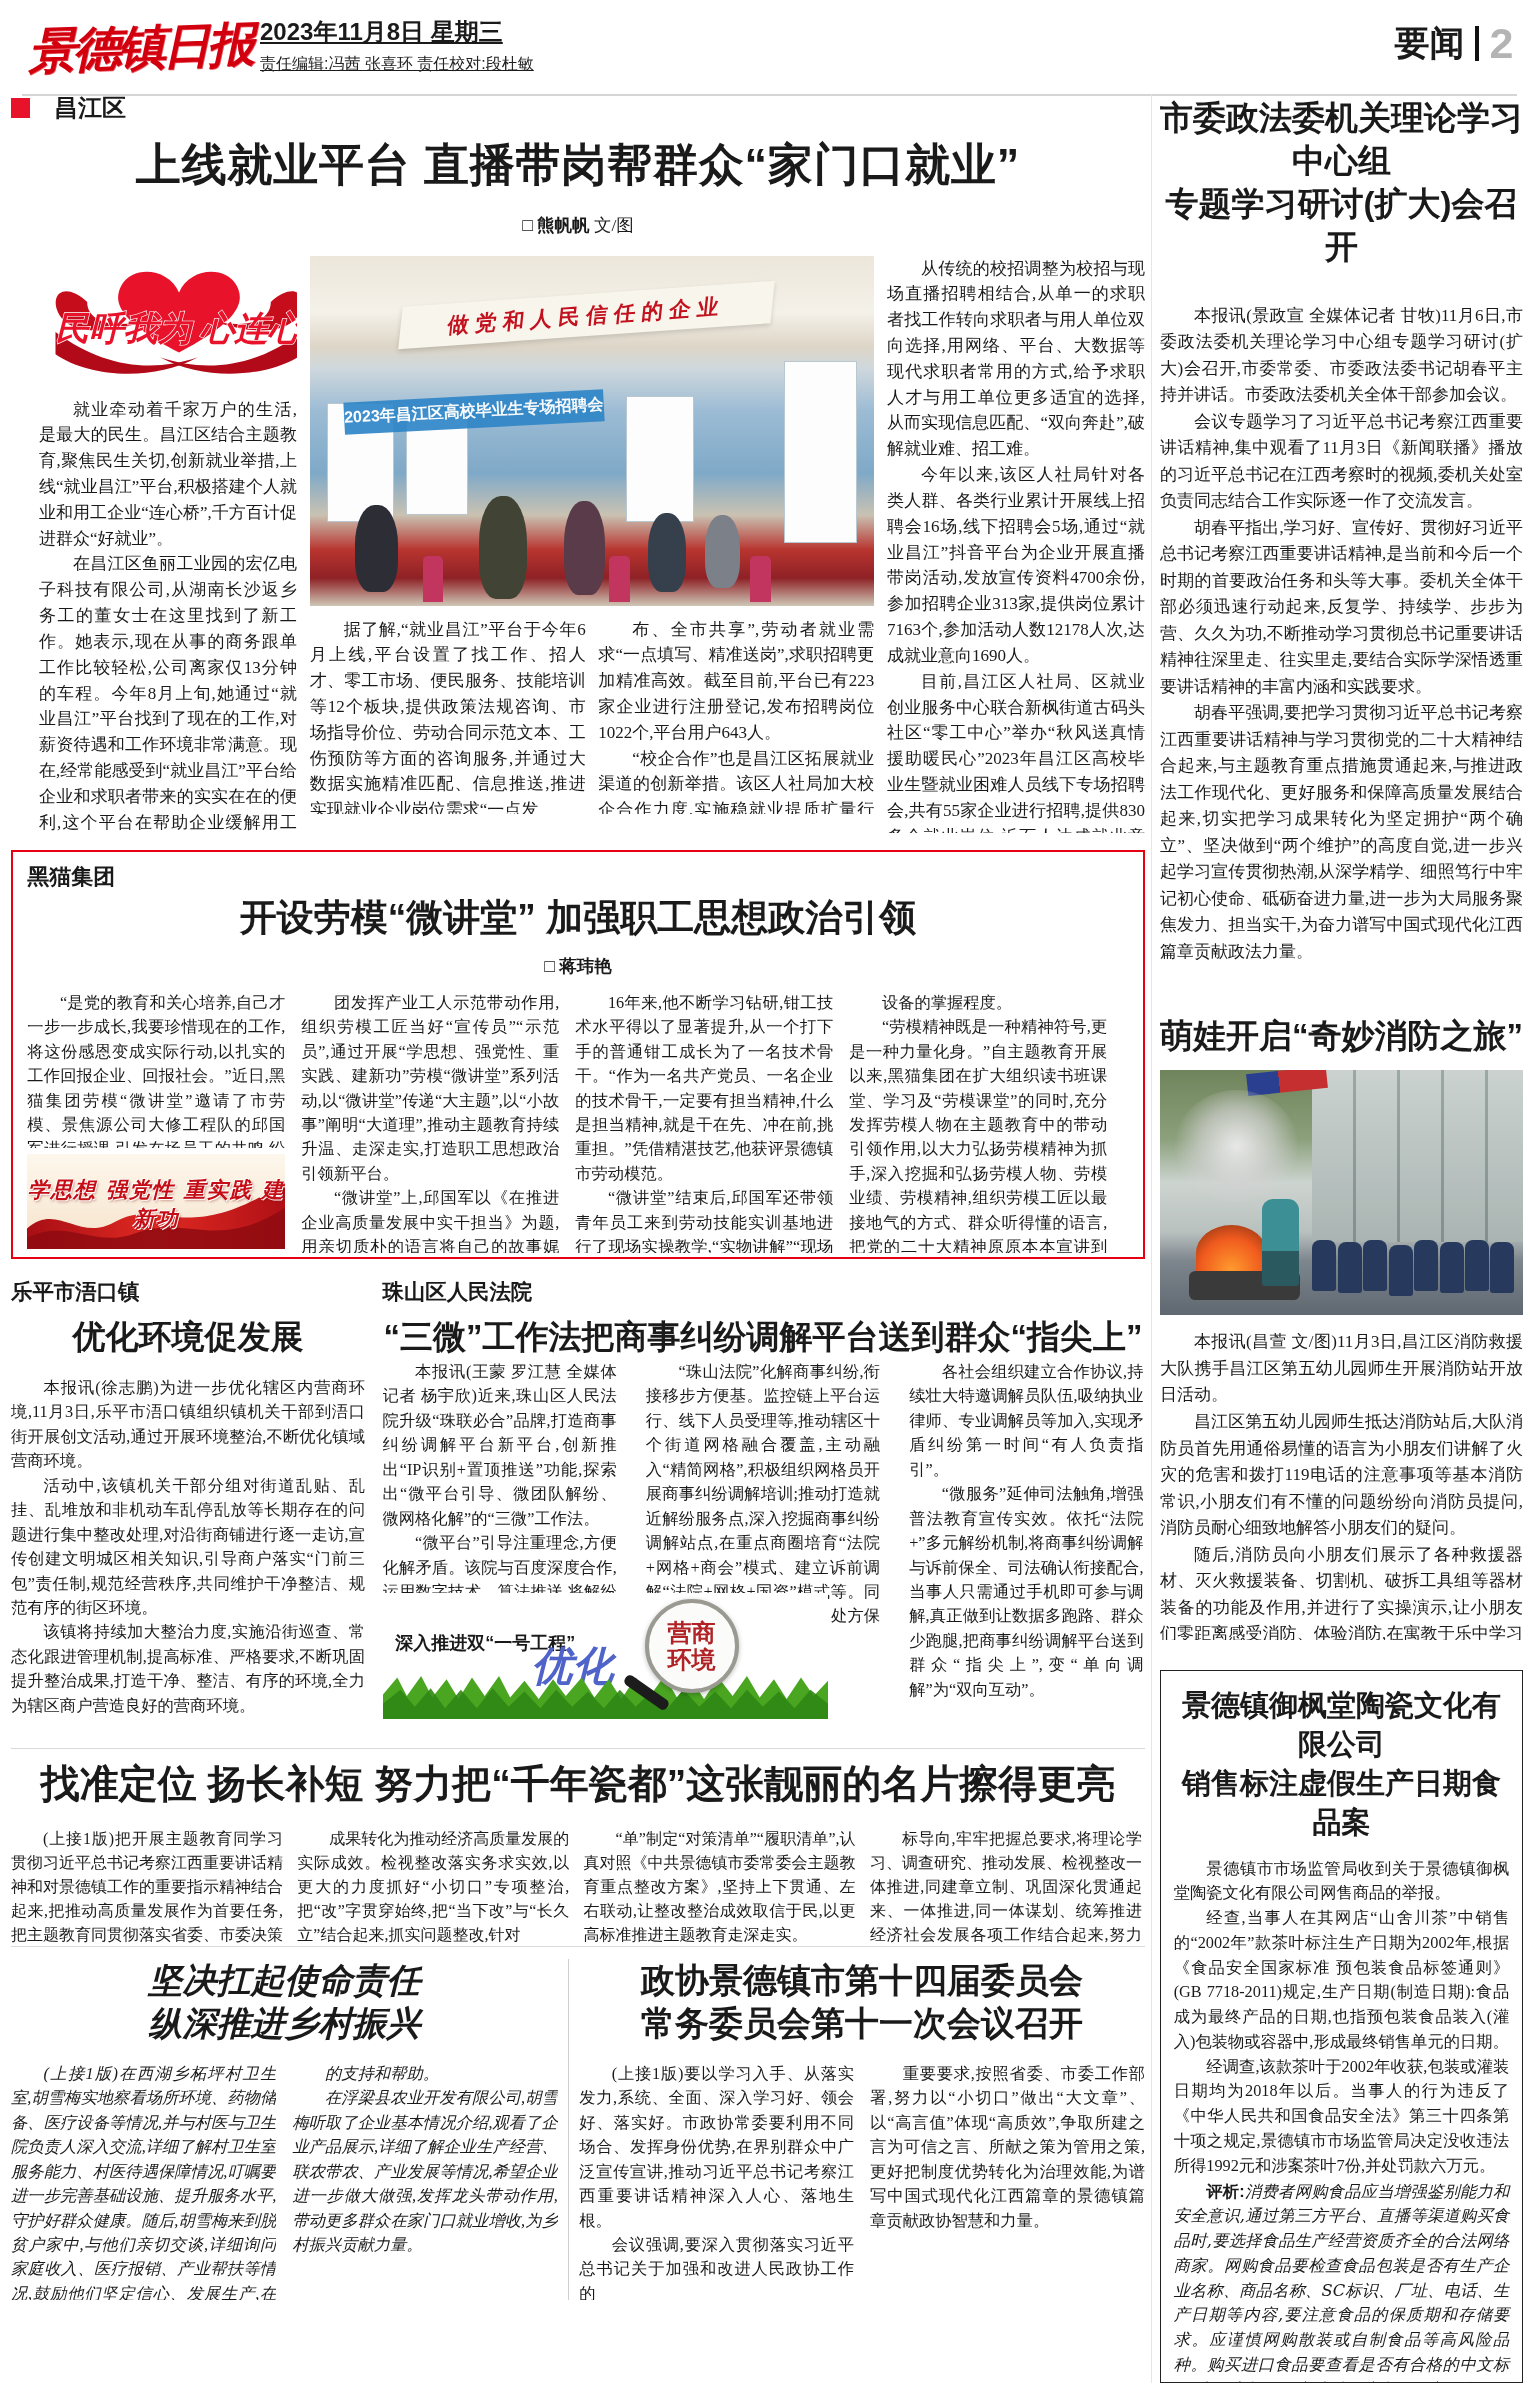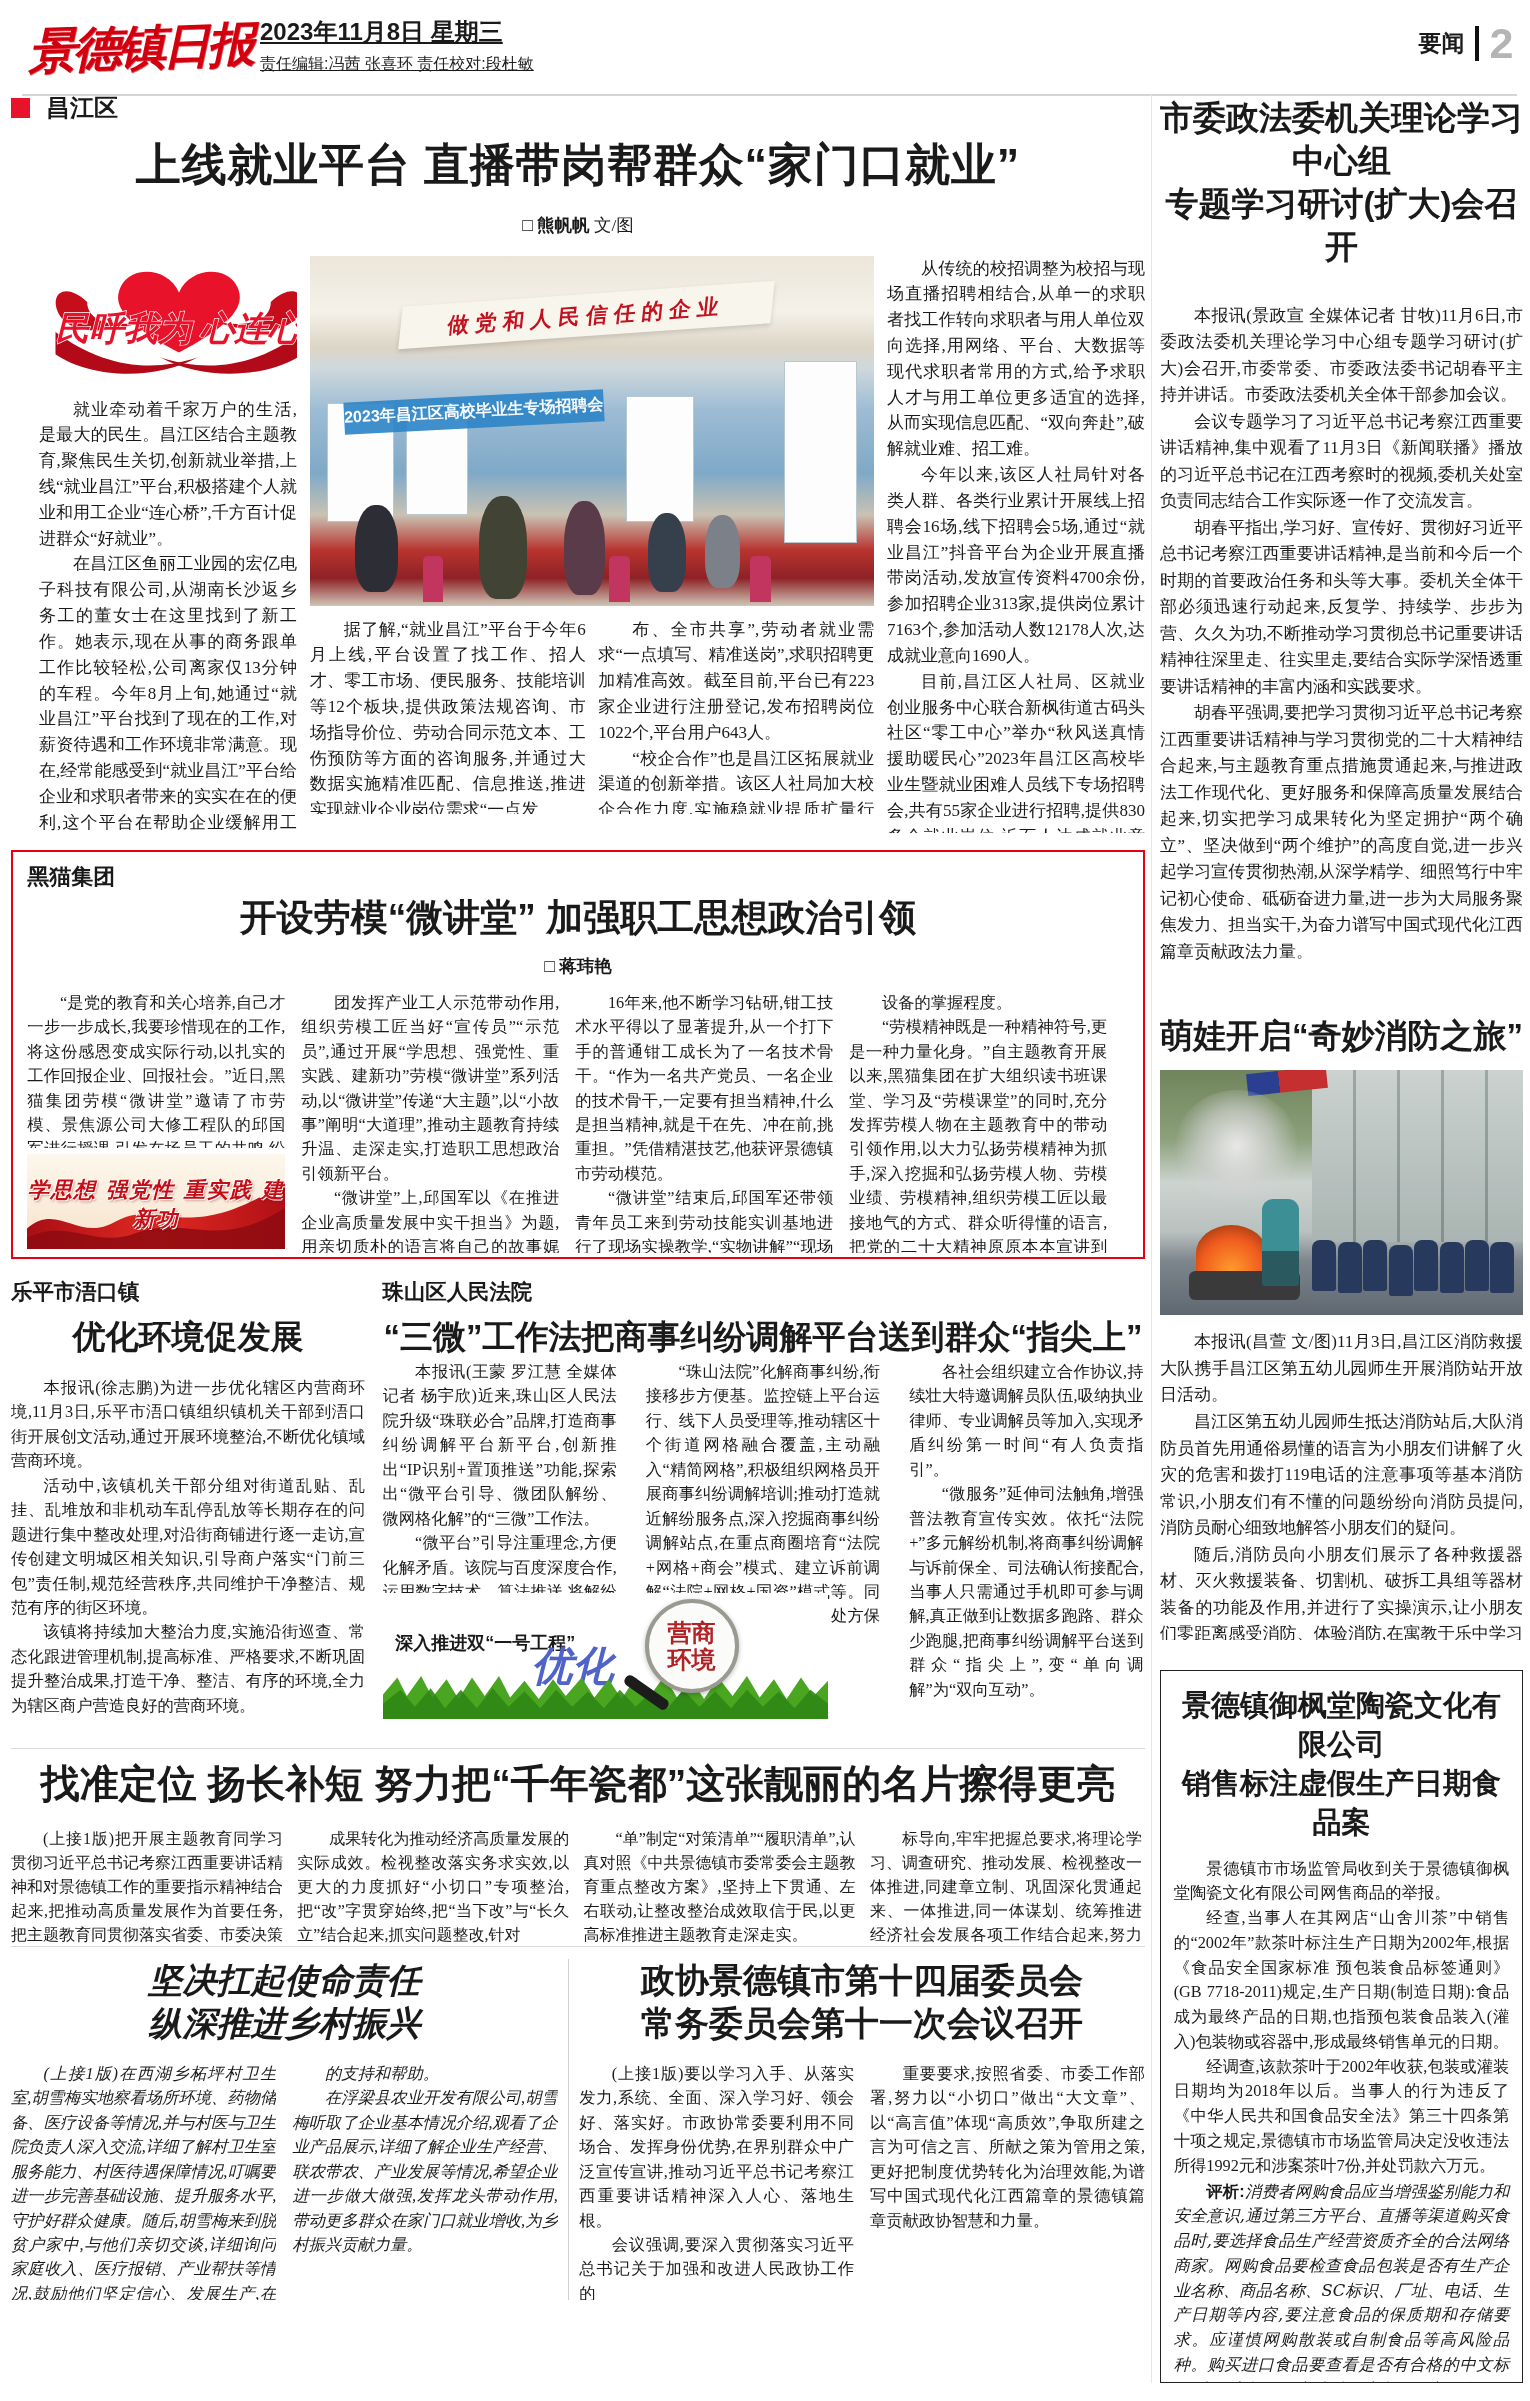--- a/index.html
+++ b/index.html
@@ -10,32 +10,32 @@
 
   
   .header { position:absolute; top:11px; left:22px; right:14.3px; height:68px; }
   .brand { position:absolute; left:6.4px; top:4.8px; font-family:"DejaVu Serif", serif;
            font-weight:bold; font-style:italic; font-size:48px; color:#d2000e;
            letter-spacing:-3.2px; transform:rotate(-2deg); text-shadow:0.8px 0.8px 0 #e8555f; }
   .head-mid { position:absolute; left:238px; top:4.8px;text-decoration:underline; }
   .head-date { font-family:"Liberation Sans", sans-serif; font-weight:bold; font-size:24px; }
   .head-eds  { font-family:"Liberation Sans", sans-serif; font-size:16px; margin-top:6.4px; color:#222; }
   .head-right { position:absolute; right:3.2px; top:8px; display:flex; align-items:center; gap:11px; }
-  .head-section { font-family:"Liberation Sans", sans-serif; font-weight:bold; font-size:23px; }
+  .head-section { font-family:"Liberation Sans", sans-serif; font-weight:bold; font-size:35px; }
   .head-bar { width:3.2px; height:35px; background:#111; }
   .head-page { font-family:"Liberation Sans", sans-serif; font-weight:bold; font-size:43px; color:#b4b4b4; }
   .head-rule { position:absolute; top:83px; left:0; width:100%; height:2.4px; background:#d5d5d5; }
 
   
   .main-region  { position:absolute; left:11px;  top:92px; width:1134px; }
   .right-region { position:absolute; left:1160px; top:97px; width:363px; }
   .v-rule { position:absolute; left:1151px; top:95px; height:2288px; width:0.8px; background:#e6e6e6; }
 
   
-  .kicker { display:flex; align-items:center; gap:16px; font-family:"Liberation Sans", sans-serif;
+  .kicker { display:flex; align-items:center; gap:24px; font-family:"Liberation Sans", sans-serif;
             font-weight:bold; font-size:24px; }
   .kicker-sq { width:19px; height:20.7px; background:#e8132a; }
   .headline-xl { text-align:center; font-family:"Liberation Sans", sans-serif; font-weight:bold;
                  font-size:45px; letter-spacing:0.8px; margin-top:11px; }
   .byline { text-align:center; font-size:17.5px; margin-top:17.5px; }
   .byline b { font-family:"Liberation Sans", sans-serif; }
   .bodytxt p { font-size:17px; line-height:1.52; text-align:justify; text-indent:2em; }
   .clip { overflow:hidden; }
 
   

